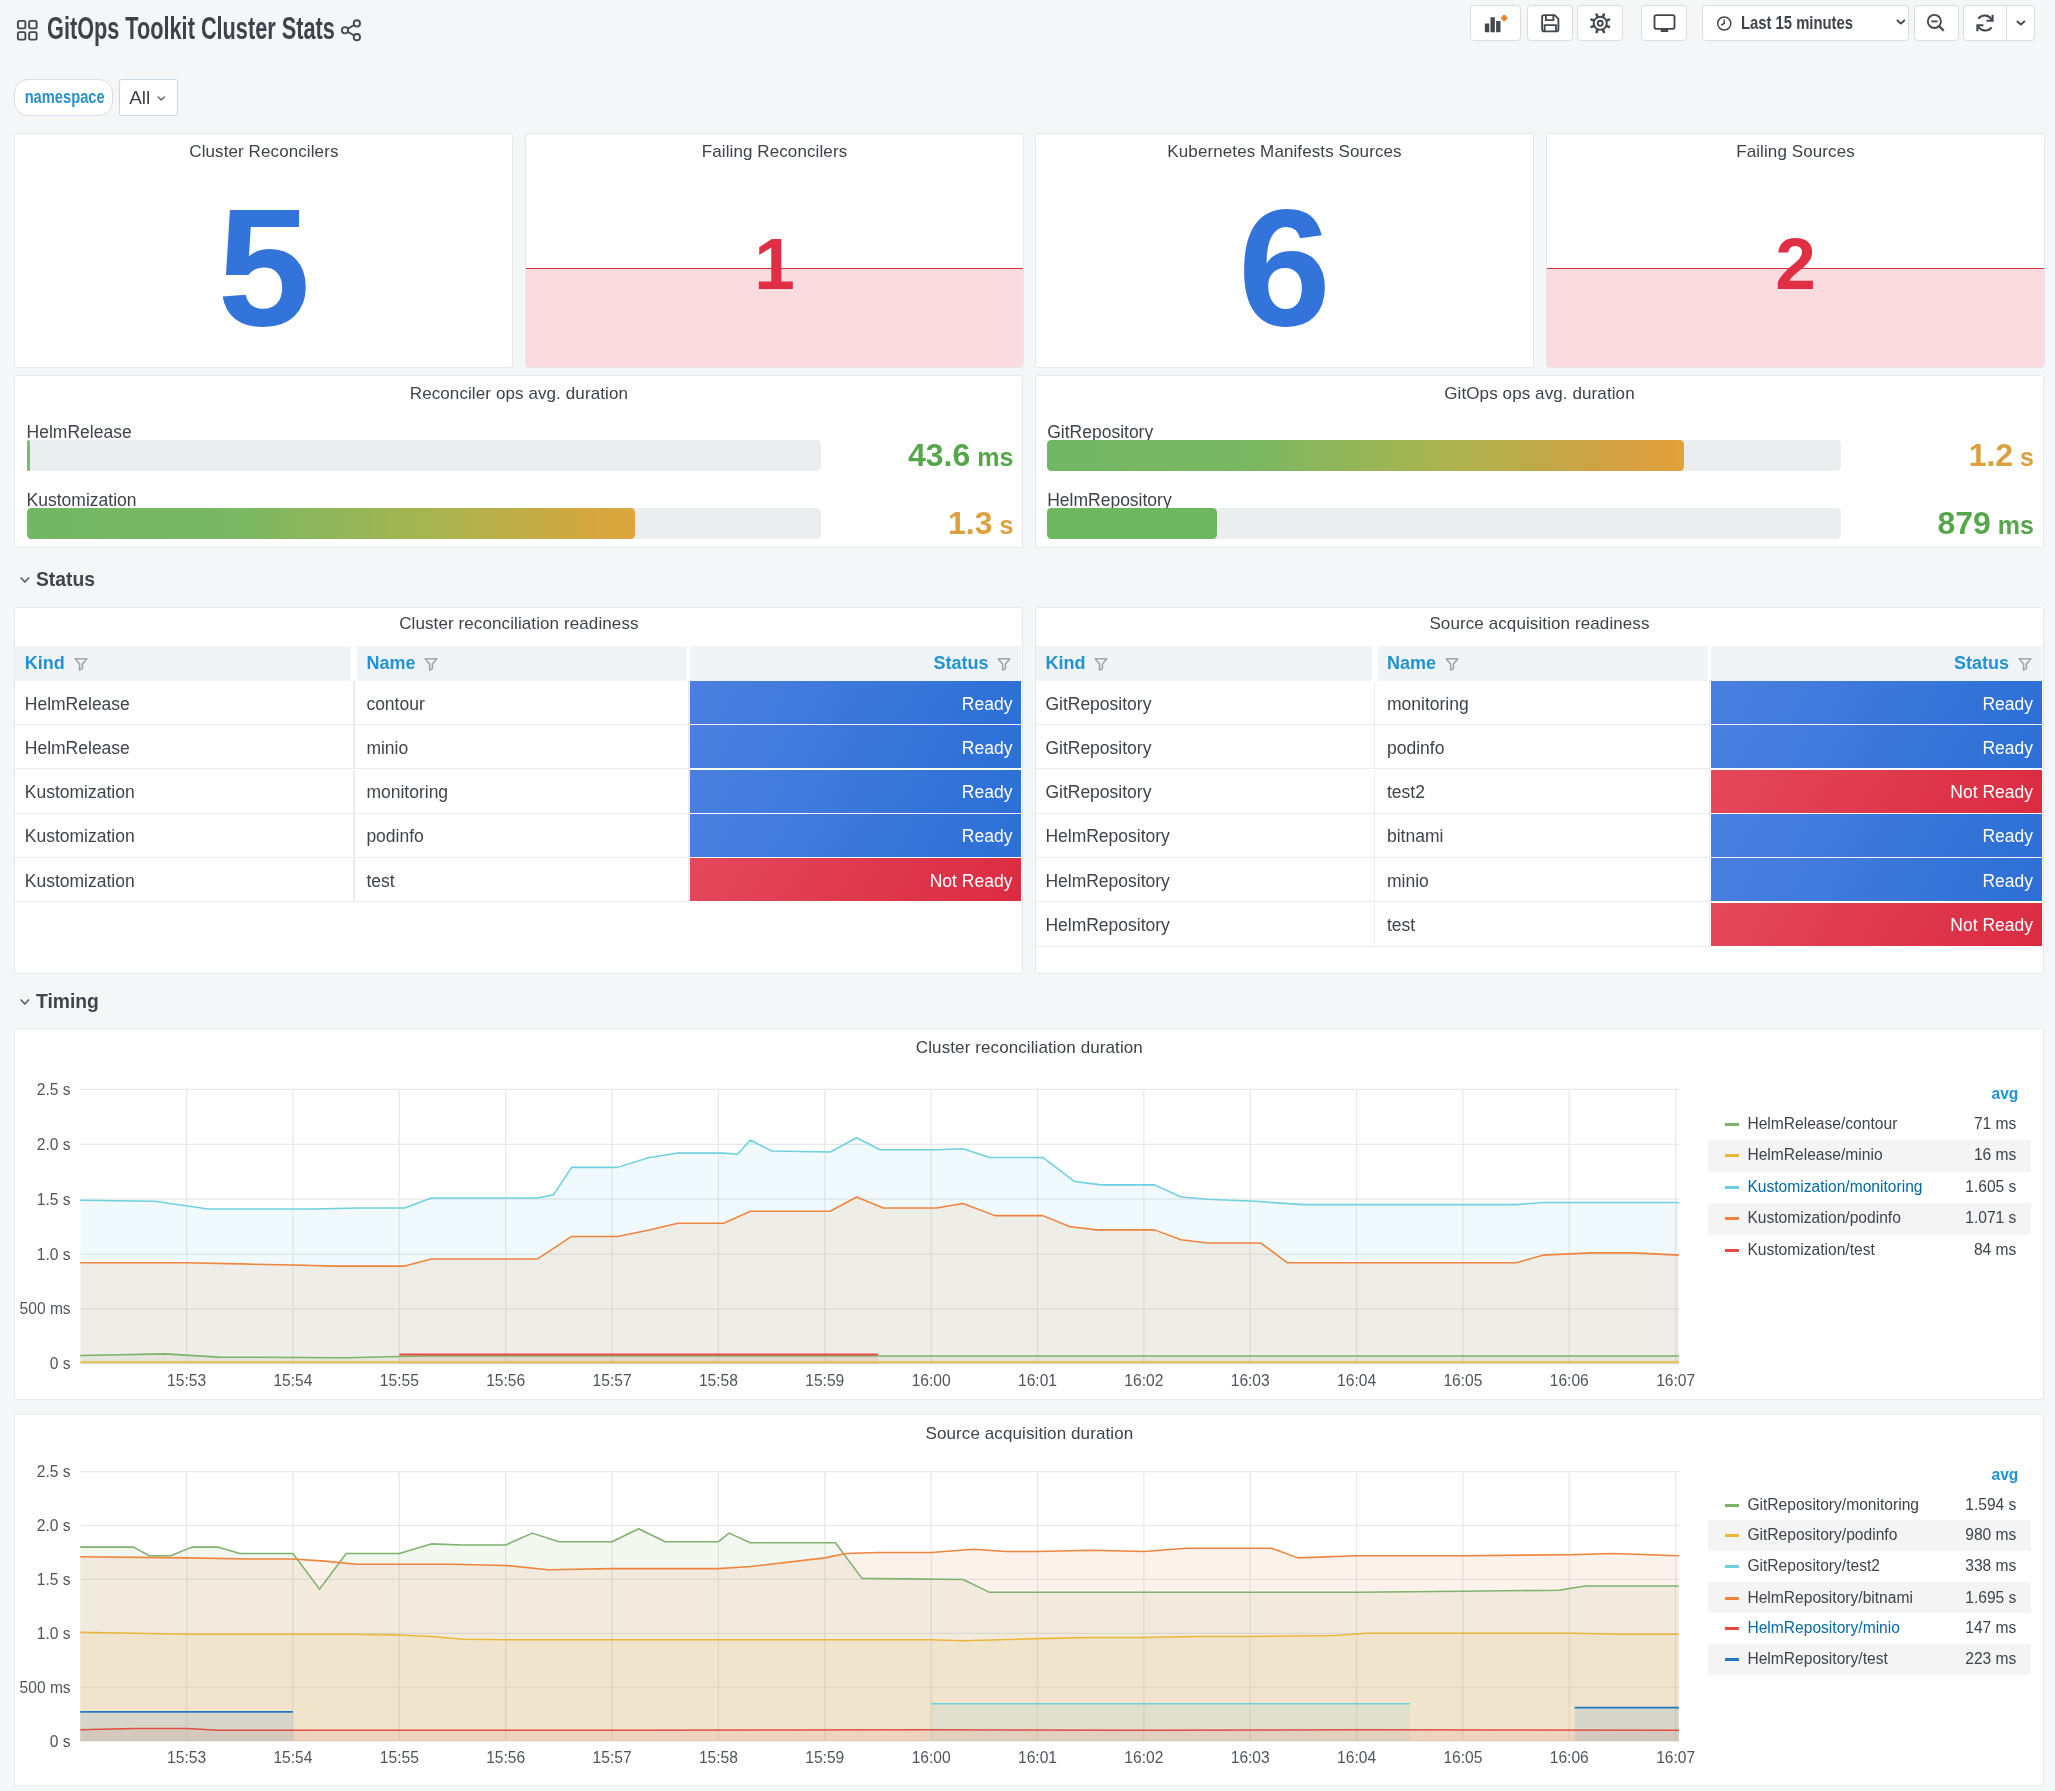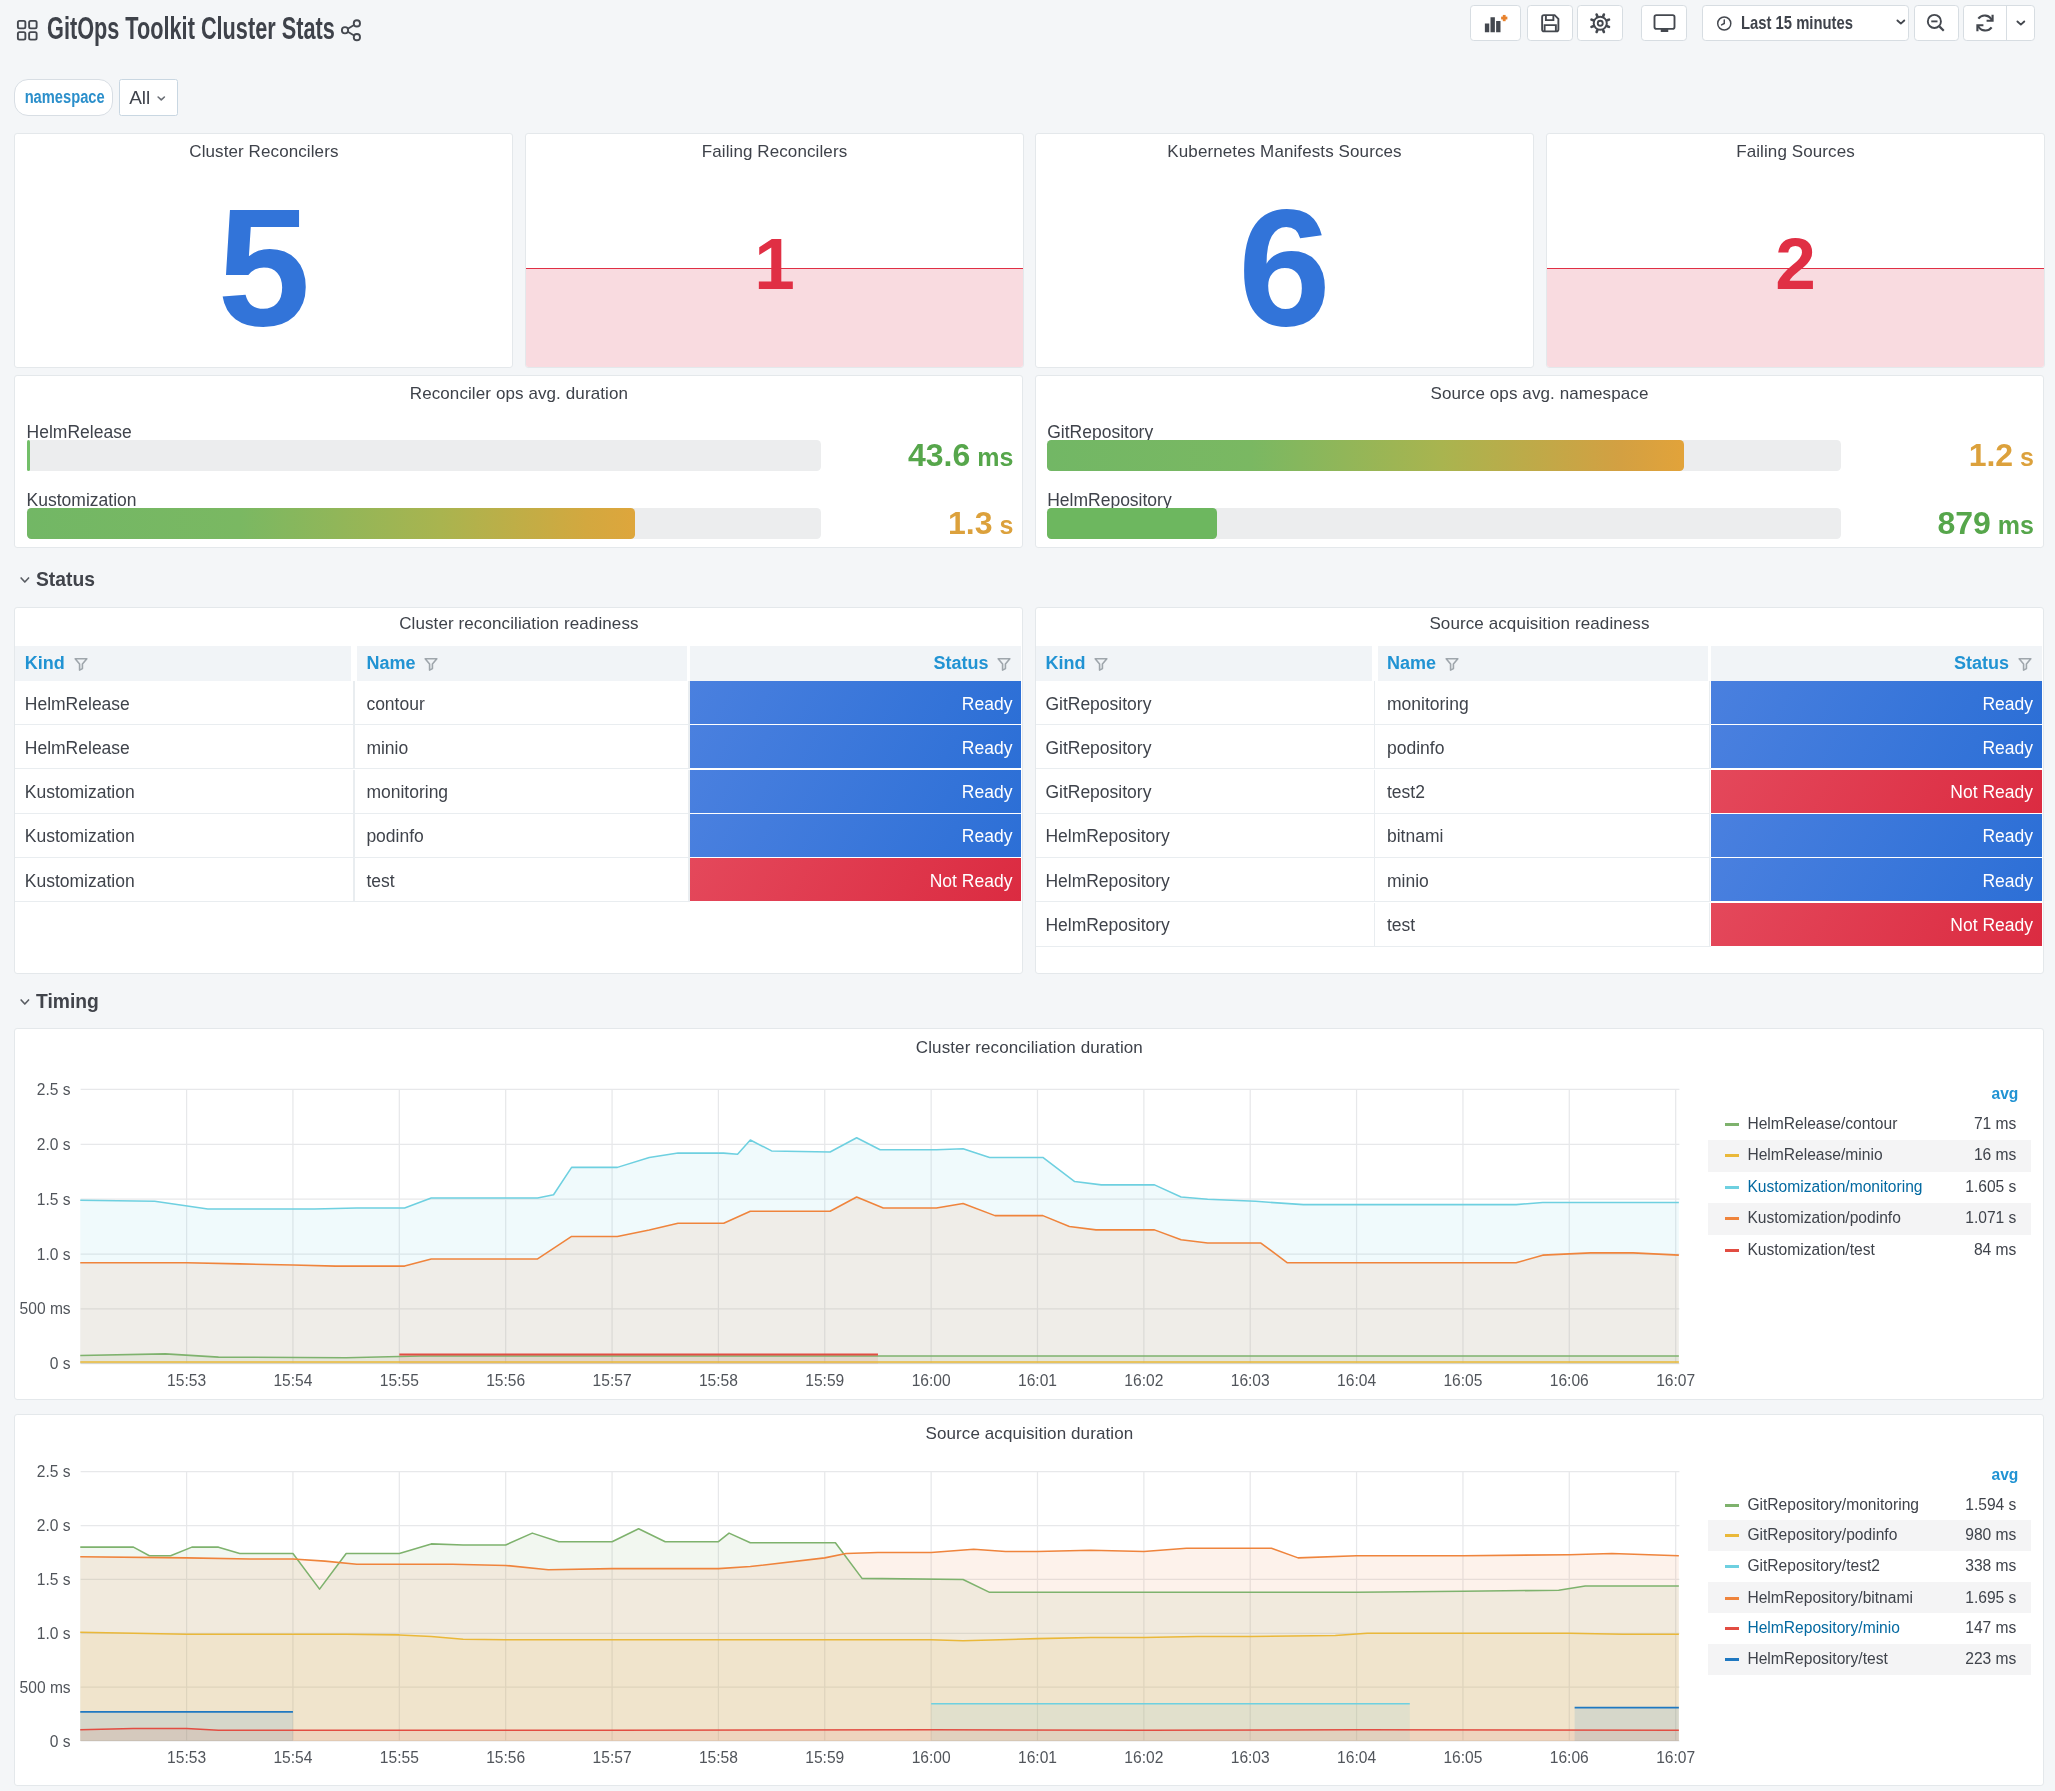--- a/index.html
+++ b/index.html
@@ -126,21 +126,21 @@
       <div style="position:absolute;left:0;top:0;height:31px;width:3.7px;background:#73BF69;border-radius:4.4px"></div>
     </div>
     <div class="abs" style="left:806px;top:61px;width:192px;height:37px;text-align:right;color:#56A64B;line-height:37px"><span style="font-size:32px;font-weight:bold">43.6</span><span style="font-size:25px;font-weight:bold"> ms</span></div>
     <div class="abs" style="left:11.2px;top:114px;font-size:17.5px;color:#3F434B">Kustomization</div>
     <div class="abs" style="left:11.2px;top:132px;width:794px;height:31px;background:#ECEDEE;border-radius:4.4px">
       <div style="position:absolute;left:0;top:0;height:31px;width:608px;background:linear-gradient(90deg,#72B765 0%,#7ab862 35%,#a9b44f 68%,#d3a83f 92%,#DEA63C 100%);border-radius:4.4px"></div>
     </div>
     <div class="abs" style="left:806px;top:129px;width:192px;height:37px;text-align:right;color:#DCA13C;line-height:37px"><span style="font-size:32px;font-weight:bold">1.3</span><span style="font-size:25px;font-weight:bold"> s</span></div>
   </div>
 <div class="panel" style="left:1035px;top:375px;width:1009px;height:173px">
-    <div class="ptitle">Source ops avg. namespace</div>
+    <div class="ptitle">GitOps ops avg. duration</div>
     <div class="abs" style="left:11.2px;top:46px;font-size:17.5px;color:#3F434B">GitRepository</div>
     <div class="abs" style="left:11.2px;top:64px;width:794px;height:31px;background:#ECEDEE;border-radius:4.4px">
       <div style="position:absolute;left:0;top:0;height:31px;width:637px;background:linear-gradient(90deg,#72B765 0%,#7ab862 32%,#a9b44f 62%,#d3a042 90%,#E2A33A 100%);border-radius:4.4px"></div>
     </div>
     <div class="abs" style="left:806px;top:61px;width:192px;height:37px;text-align:right;color:#DCA13C;line-height:37px"><span style="font-size:32px;font-weight:bold">1.2</span><span style="font-size:25px;font-weight:bold"> s</span></div>
     <div class="abs" style="left:11.2px;top:114px;font-size:17.5px;color:#3F434B">HelmRepository</div>
     <div class="abs" style="left:11.2px;top:132px;width:794px;height:31px;background:#ECEDEE;border-radius:4.4px">
       <div style="position:absolute;left:0;top:0;height:31px;width:170px;background:#6DB75F;border-radius:4.4px"></div>
     </div>
     <div class="abs" style="left:806px;top:129px;width:192px;height:37px;text-align:right;color:#56A64B;line-height:37px"><span style="font-size:32px;font-weight:bold">879</span><span style="font-size:25px;font-weight:bold"> ms</span></div>

